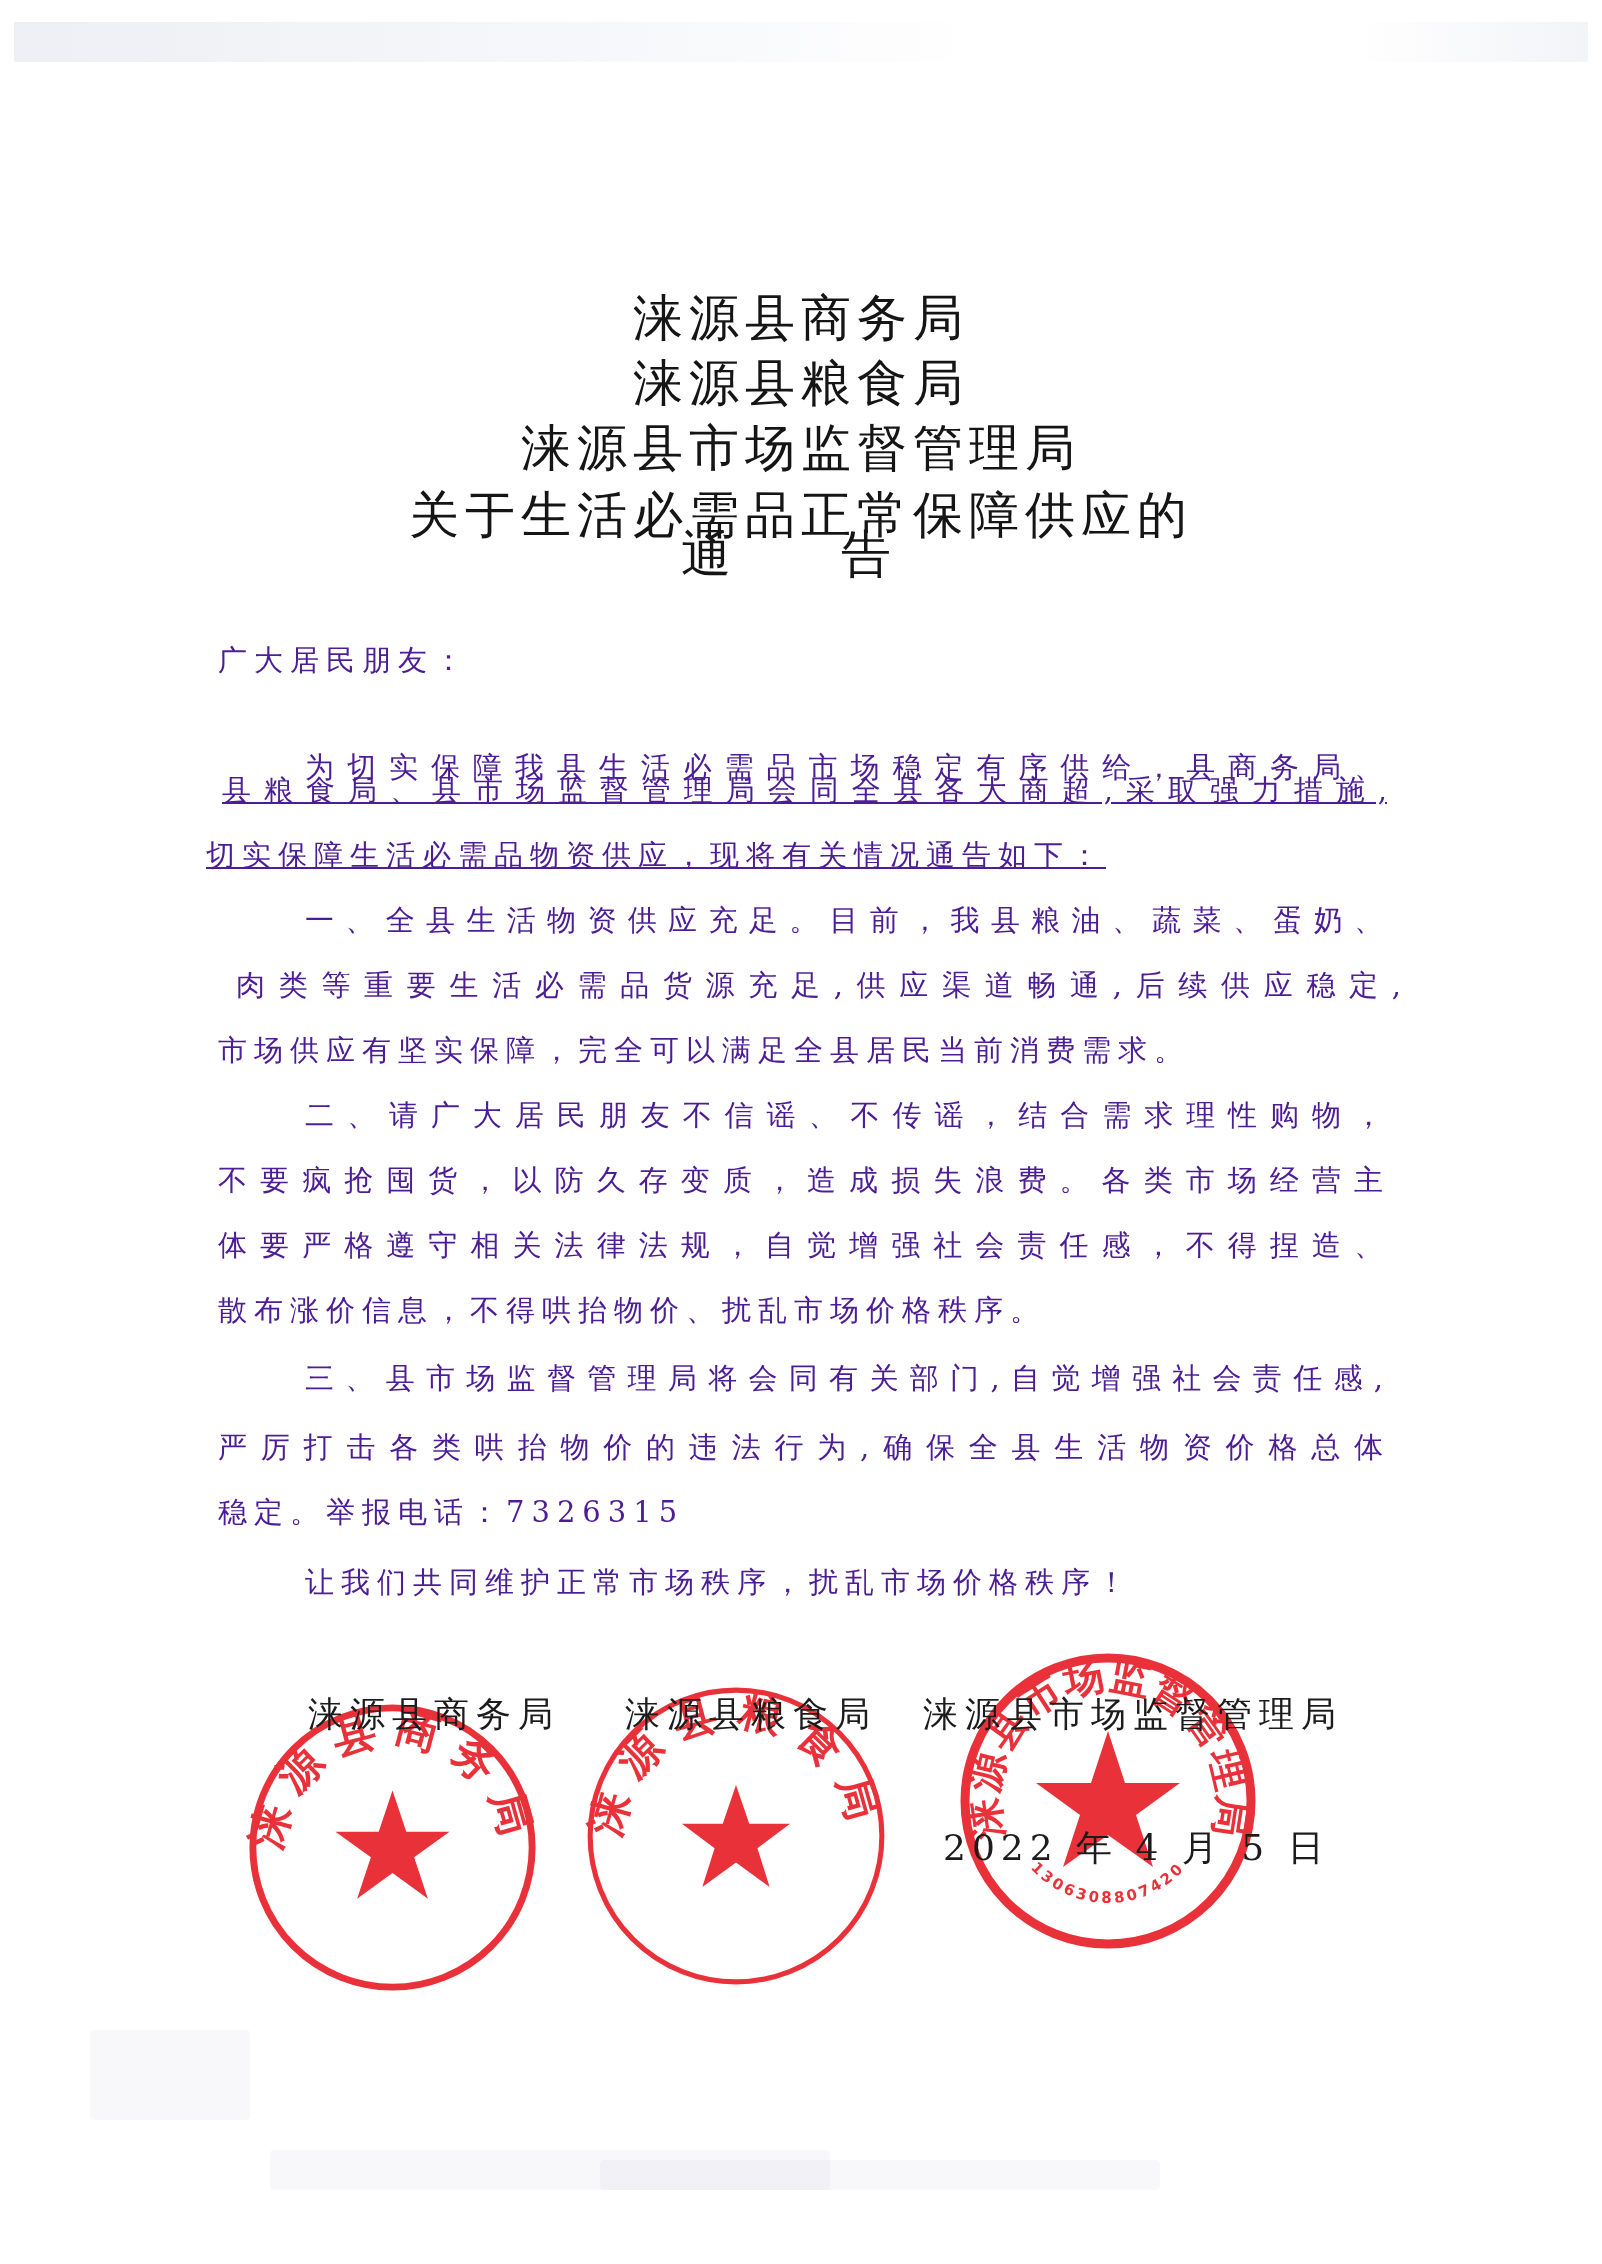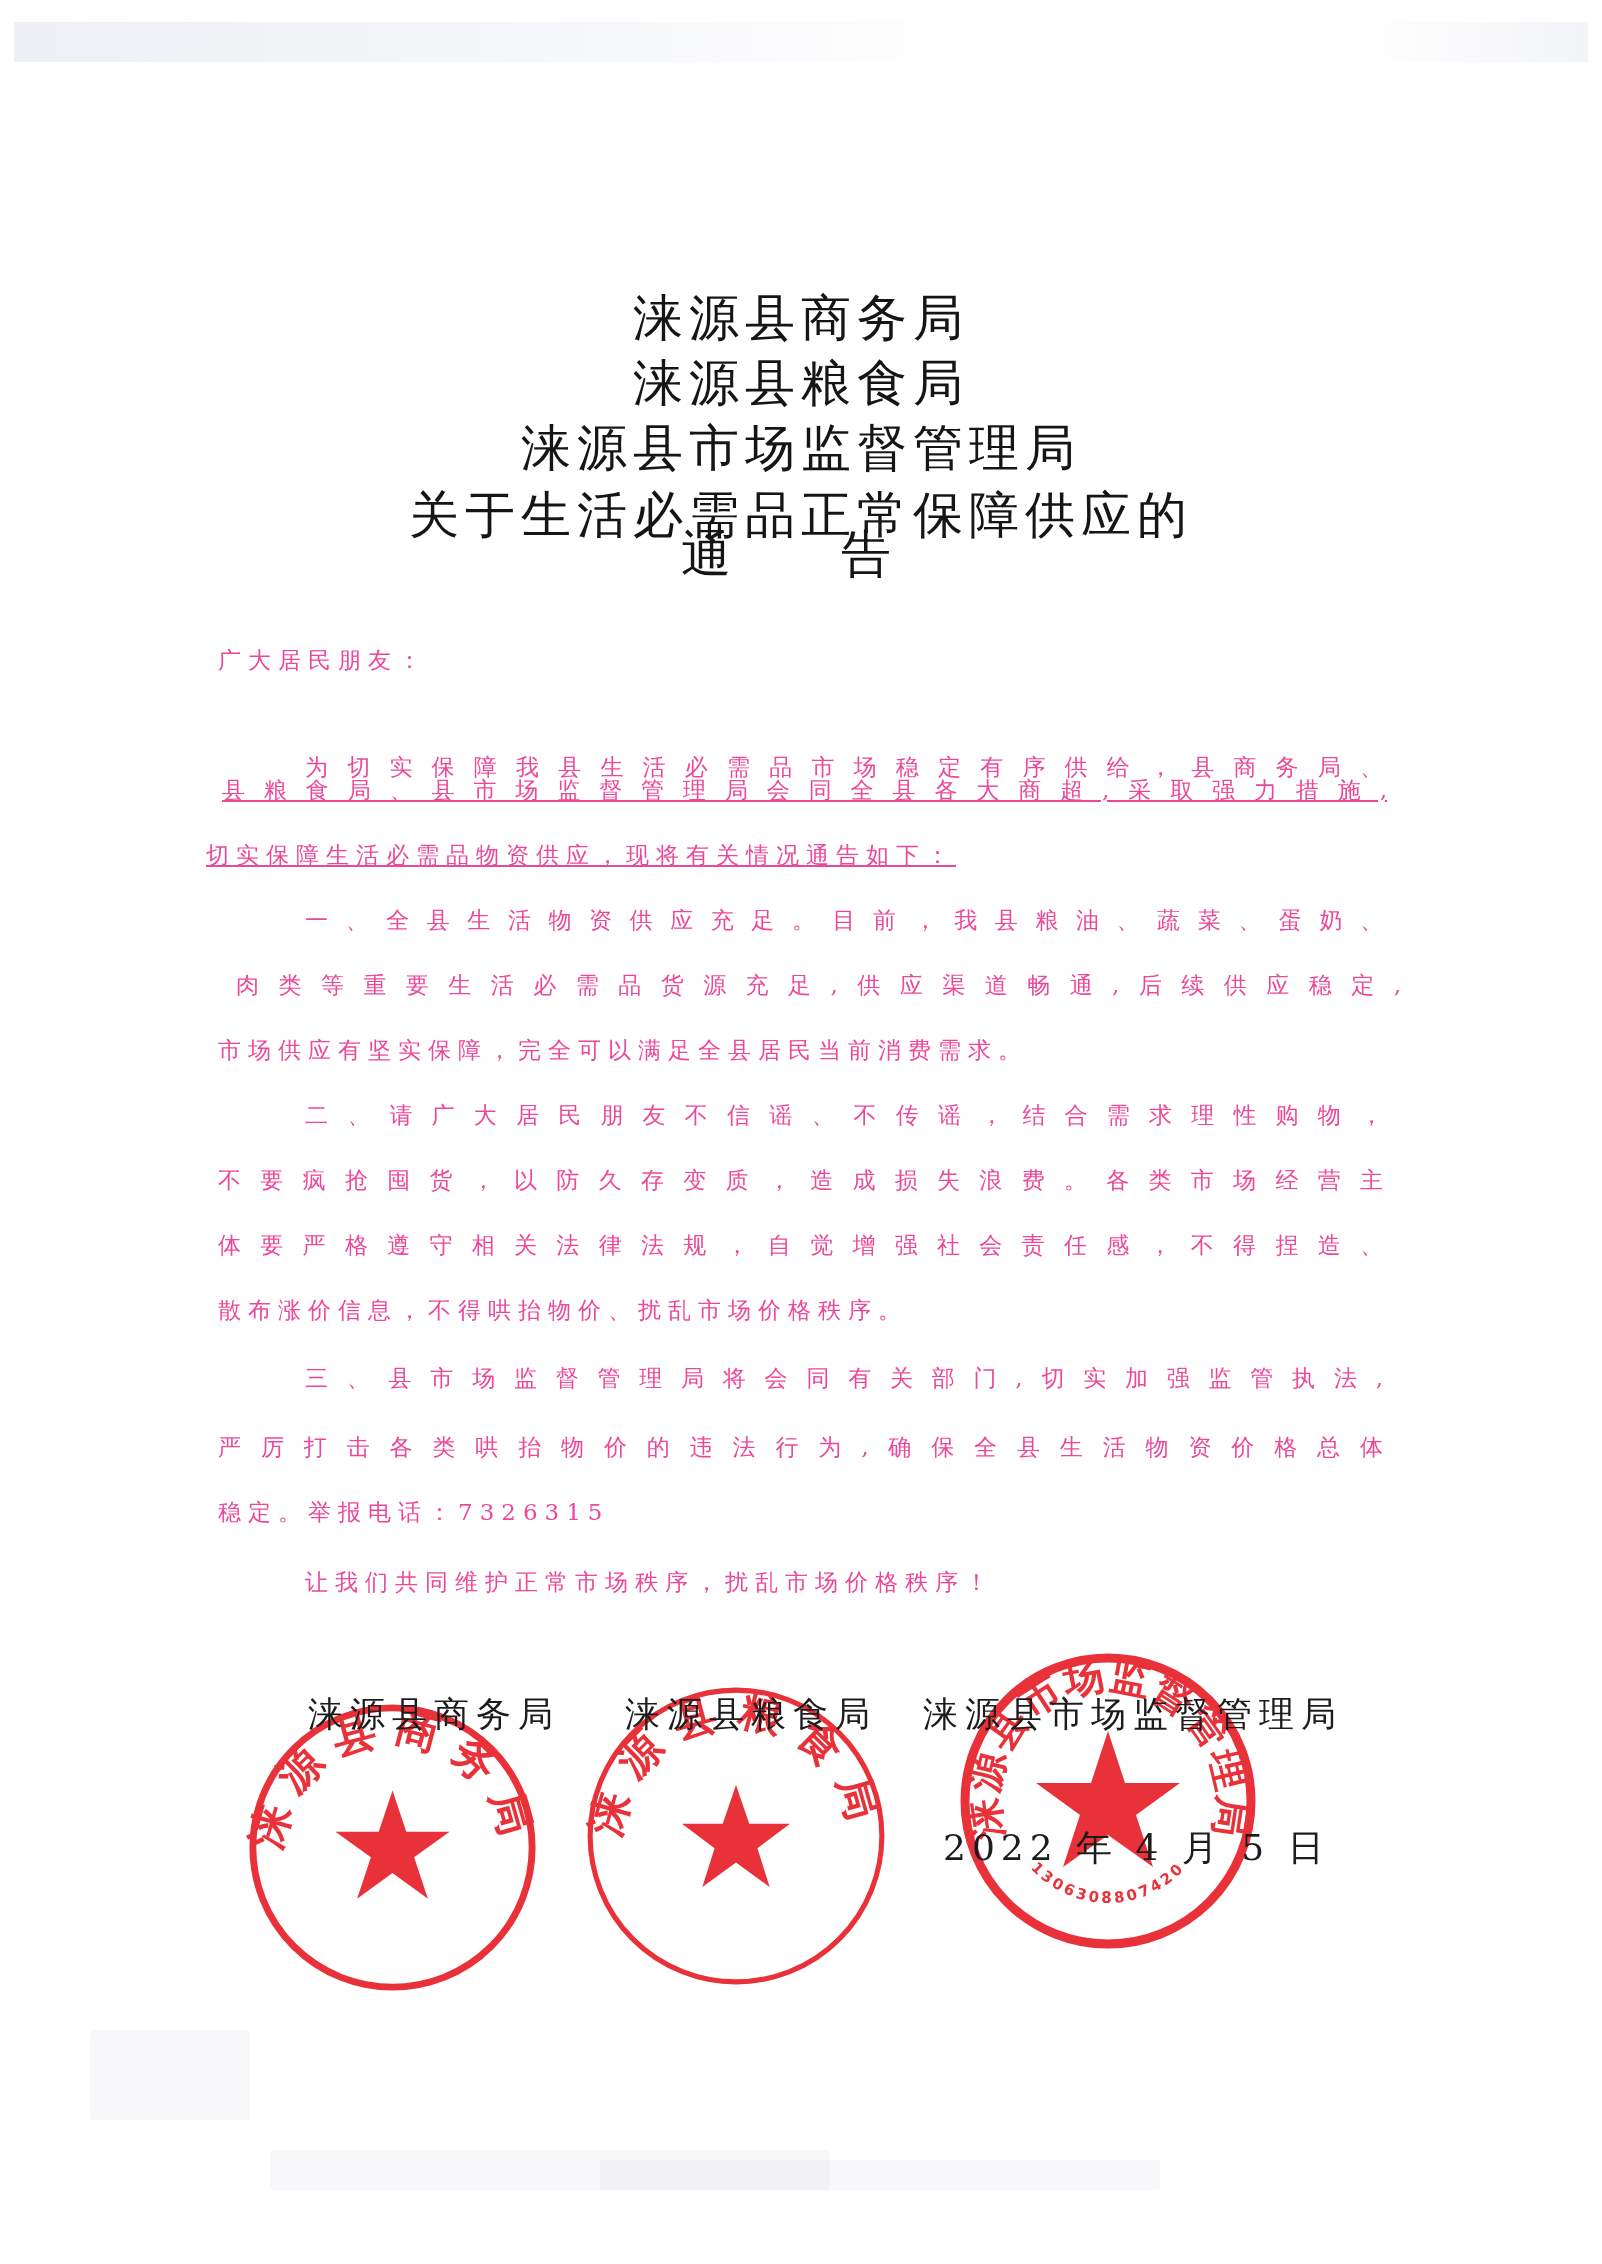--- a/index.html
+++ b/index.html
@@ -18,22 +18,22 @@
   }
   .bleed {
     position: absolute; background: rgba(215,218,230,0.18); border-radius: 4px;
   }
   .title-line {
     position: absolute; left: 0; width: 1602px; text-align: center;
     font-size: 50px; line-height: 56px; letter-spacing: 6px;
     color: #151515; white-space: nowrap;
   }
   .body-line {
-    position: absolute; font-size: 23px; line-height: 44px;
-    letter-spacing: 7px; color: #ec4899; white-space: nowrap;
+    position: absolute; font-size: 29px; line-height: 44px;
+    letter-spacing: 7px; color: #4c1d95; white-space: nowrap;
   }
   .body-line.justify {
     text-align: justify; text-align-last: justify; white-space: normal;
     letter-spacing: 0;
   }
   .sig-text {
     position: absolute; font-size: 35px; line-height: 44px; letter-spacing: 7px;
     color: #1c1c1c; white-space: nowrap; z-index: 3;
   }
   .date-text {
@@ -72,21 +72,21 @@
 
     <div class="body-line justify" style="top:898px;left:305px;width:1078px;">一、全县生活物资供应充足。目前，我县粮油、蔬菜、蛋奶、</div>
     <div class="body-line justify" style="top:963px;left:236px;width:1165px;">肉类等重要生活必需品货源充足,供应渠道畅通,后续供应稳定,</div>
     <div class="body-line" style="top:1028px;left:218px;">市场供应有坚实保障，完全可以满足全县居民当前消费需求。</div>
 
     <div class="body-line justify" style="top:1093px;left:305px;width:1078px;">二、请广大居民朋友不信谣、不传谣，结合需求理性购物，</div>
     <div class="body-line justify" style="top:1158px;left:218px;width:1165px;">不要疯抢囤货，以防久存变质，造成损失浪费。各类市场经营主</div>
     <div class="body-line justify" style="top:1223px;left:218px;width:1165px;">体要严格遵守相关法律法规，自觉增强社会责任感，不得捏造、</div>
     <div class="body-line" style="top:1288px;left:218px;">散布涨价信息，不得哄抬物价、扰乱市场价格秩序。</div>
 
-    <div class="body-line justify" style="top:1356px;left:305px;width:1078px;">三、县市场监督管理局将会同有关部门,切实加强监管执法,</div>
+    <div class="body-line justify" style="top:1356px;left:305px;width:1078px;">三、县市场监督管理局将会同有关部门,自觉增强社会责任感,</div>
     <div class="body-line justify" style="top:1425px;left:218px;width:1165px;">严厉打击各类哄抬物价的违法行为,确保全县生活物资价格总体</div>
     <div class="body-line" style="top:1490px;left:218px;">稳定。举报电话：7326315</div>
 
     <div class="body-line" style="top:1560px;left:305px;">让我们共同维护正常市场秩序，扰乱市场价格秩序！</div>
   </div>
 
   <div>
     <div class="sig-text" style="top:1692px;left:308px;">涞源县商务局</div>
     <div class="sig-text" style="top:1692px;left:625px;">涞源县粮食局</div>
     <div class="sig-text" style="top:1692px;left:923px;">涞源县市场监督管理局</div>

